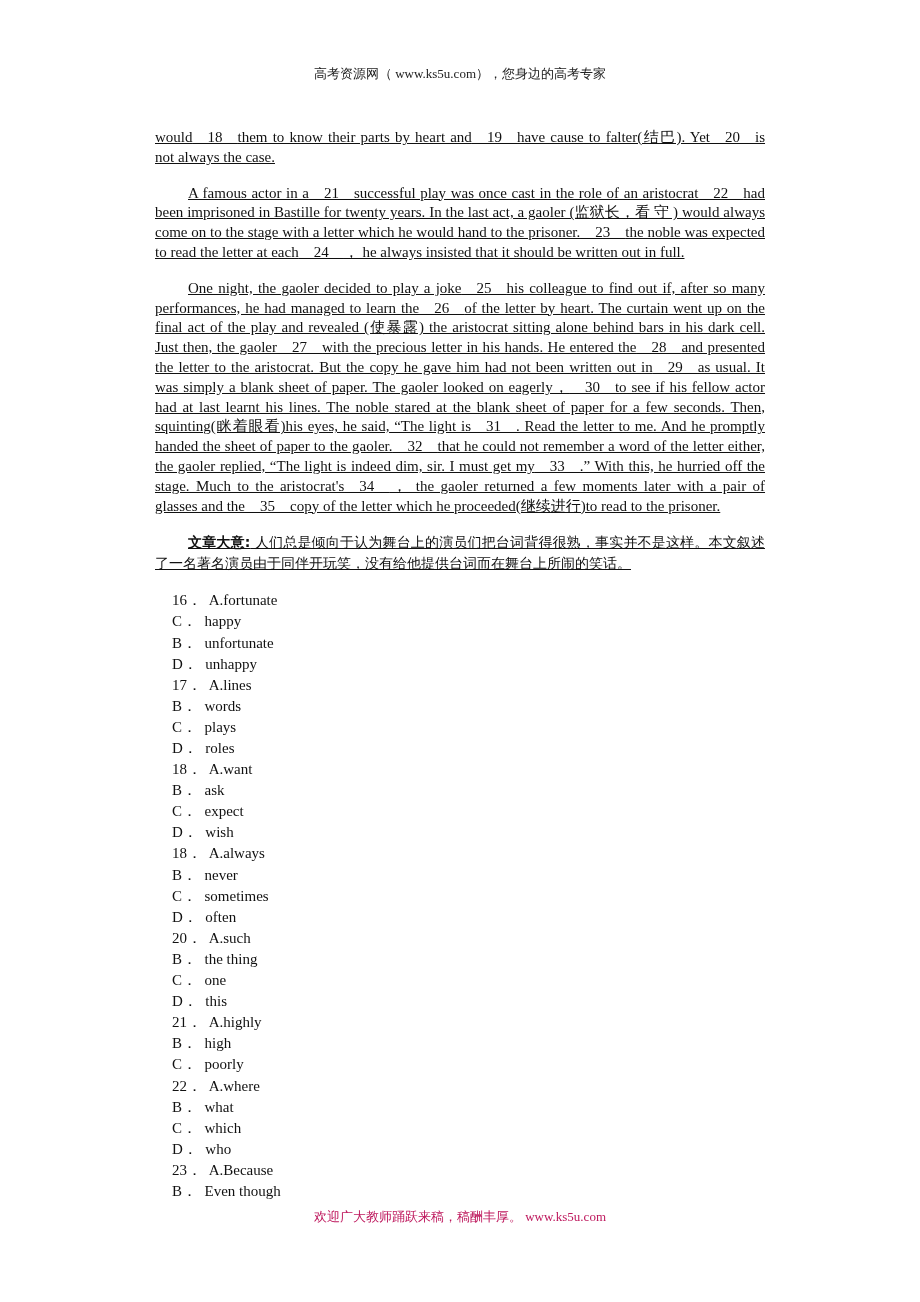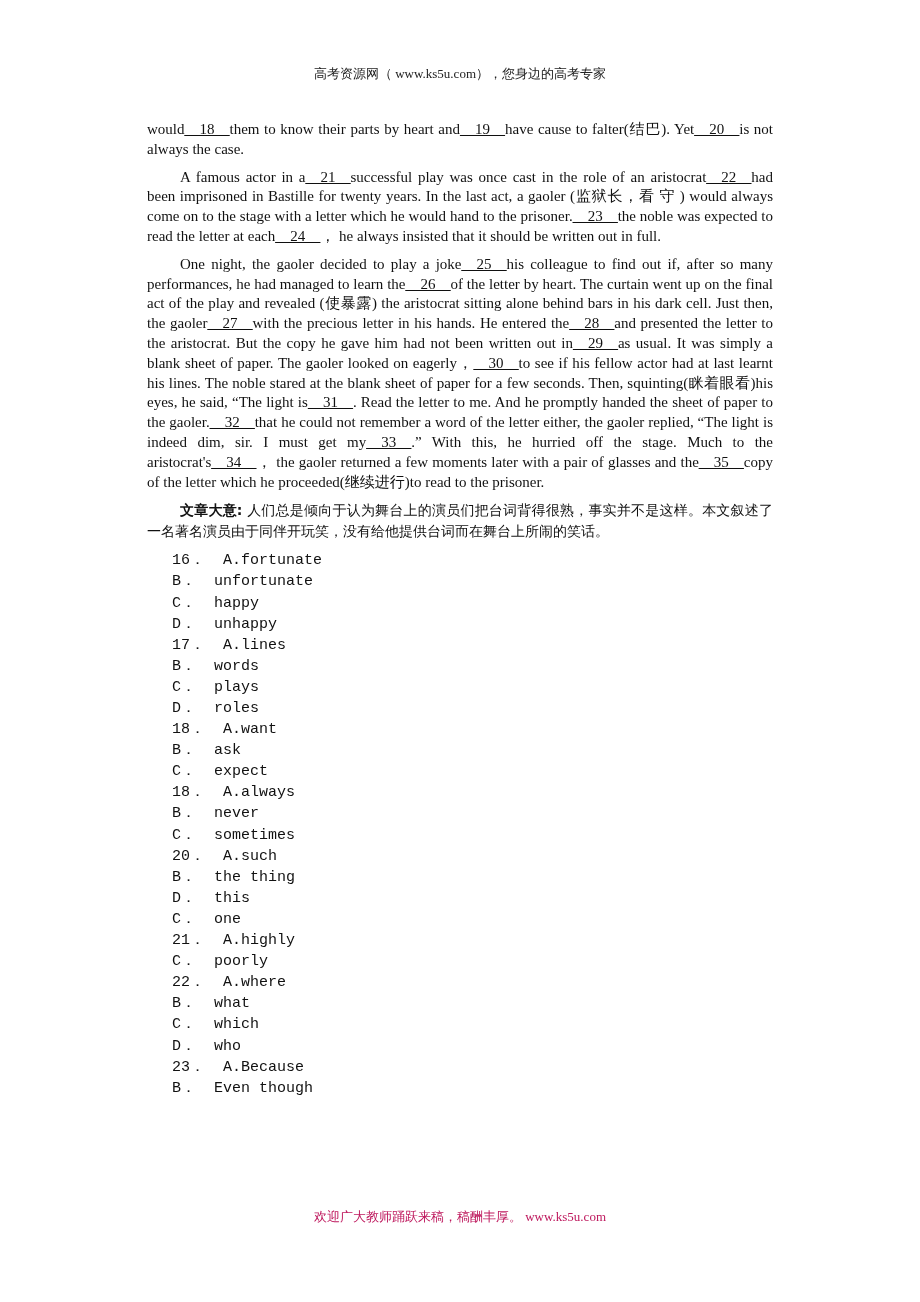--- a/index.html
+++ b/index.html
@@ -3,27 +3,27 @@
 <meta charset="utf-8">
 <style>
   html, body { margin: 0; padding: 0; background: #ffffff; }
   body { width: 920px; height: 1302px; position: relative; overflow: hidden;
     font-family: "Liberation Serif", "DejaVu Serif", serif; color: #111; }
   .header { position: absolute; top: 65px; left: 0; width: 920px; text-align: center;
     font-size: 13px; color: #222; }
   .footer { position: absolute; top: 1208px; left: 0; width: 920px; text-align: center;
     font-size: 13px; color: #be185d; }
   .content { position: absolute; top: 112px; left: 139px; width: 642px; font-size: 15px; line-height: 19.8px; }
-  .para { text-align: justify; margin: 8px; }
+  .para { text-align: justify; margin: 16px; text-decoration: underline; }
   .para.indent { text-indent: 33px; }
   .blank { text-decoration: underline; white-space: pre; }
   .summary-label { font-weight: bold; font-family: "DejaVu Sans", sans-serif; font-size: 14px; }
   .summary { font-family: "DejaVu Sans", sans-serif; font-size: 14px; line-height: 21px; margin-top: 1px; }
   .options { margin-top: 4px; padding-left: 33px; }
-  .opt { height: 21.1px; line-height: 21px; font-size: 15px; white-space: pre; font-family: Liberation Mono, monospace; }
+  .opt { height: 21.1px; line-height: 21px; font-size: 15px; white-space: pre; }
 </style>
 </head>
 <body>
 
 <div class="header">高考资源网（ www.ks5u.com），您身边的高考专家</div>
 
 <div class="content">
   <p class="para">
     <span>would</span><span class="blank">__18__</span><span>them to know their parts by heart and</span><span class="blank">__19__</span><span>have cause to falter(结巴). Yet</span><span class="blank">__20__</span><span>is not always the case.</span>
   </p>
@@ -32,38 +32,41 @@
   </p>
   <p class="para indent">
     <span>One night, the gaoler decided to play a joke</span><span class="blank">__25__</span><span>his colleague to find out if, after so many performances, he had managed to learn the</span><span class="blank">__26__</span><span>of the letter by heart. The curtain went up on the final act of the play and revealed (使暴露) the aristocrat sitting alone behind bars in his dark cell. Just then, the gaoler</span><span class="blank">__27__</span><span>with the precious letter in his hands. He entered the</span><span class="blank">__28__</span><span>and presented the letter to the aristocrat. But the copy he gave him had not been written out in</span><span class="blank">__29__</span><span>as usual. It was simply a blank sheet of paper. The gaoler looked on eagerly，</span><span class="blank">__30__</span><span>to see if his fellow actor had at last learnt his lines. The noble stared at the blank sheet of paper for a few seconds. Then, squinting(眯着眼看)his eyes, he said, “The light is</span><span class="blank">__31__</span><span>. Read the letter to me. And he promptly handed the sheet of paper to the gaoler.</span><span class="blank">__32__</span><span>that he could not remember a word of the letter either, the gaoler replied, “The light is indeed dim, sir. I must get my</span><span class="blank">__33__</span><span>.” With this, he hurried off the stage. Much to the aristocrat's</span><span class="blank">__34__</span><span>，  the gaoler returned a few moments later with a pair of glasses and the</span><span class="blank">__35__</span><span>copy of the letter which he proceeded(继续进行)to read to the prisoner.</span>
   </p>
   <p class="para indent summary">
     <span class="summary-label">文章大意:</span><span> 人们总是倾向于认为舞台上的演员们把台词背得很熟，事实并不是这样。本文叙述了一名著名演员由于同伴开玩笑，没有给他提供台词而在舞台上所闹的笑话。</span>
   </p>
 
   <div class="options">
     <div class="opt">16．  A.fortunate</div>
+    <div class="opt">C．  happy</div>
     <div class="opt">B．  unfortunate</div>
-    <div class="opt">C．  happy</div>
     <div class="opt">D．  unhappy</div>
     <div class="opt">17．  A.lines</div>
     <div class="opt">B．  words</div>
     <div class="opt">C．  plays</div>
     <div class="opt">D．  roles</div>
     <div class="opt">18．  A.want</div>
     <div class="opt">B．  ask</div>
     <div class="opt">C．  expect</div>
+    <div class="opt">D．  wish</div>
     <div class="opt">18．  A.always</div>
     <div class="opt">B．  never</div>
     <div class="opt">C．  sometimes</div>
+    <div class="opt">D．  often</div>
     <div class="opt">20．  A.such</div>
     <div class="opt">B．  the thing</div>
+    <div class="opt">C．  one</div>
     <div class="opt">D．  this</div>
-    <div class="opt">C．  one</div>
     <div class="opt">21．  A.highly</div>
+    <div class="opt">B．  high</div>
     <div class="opt">C．  poorly</div>
     <div class="opt">22．  A.where</div>
     <div class="opt">B．  what</div>
     <div class="opt">C．  which</div>
     <div class="opt">D．  who</div>
     <div class="opt">23．  A.Because</div>
     <div class="opt">B．  Even though</div>
   </div>
 </div>
 

